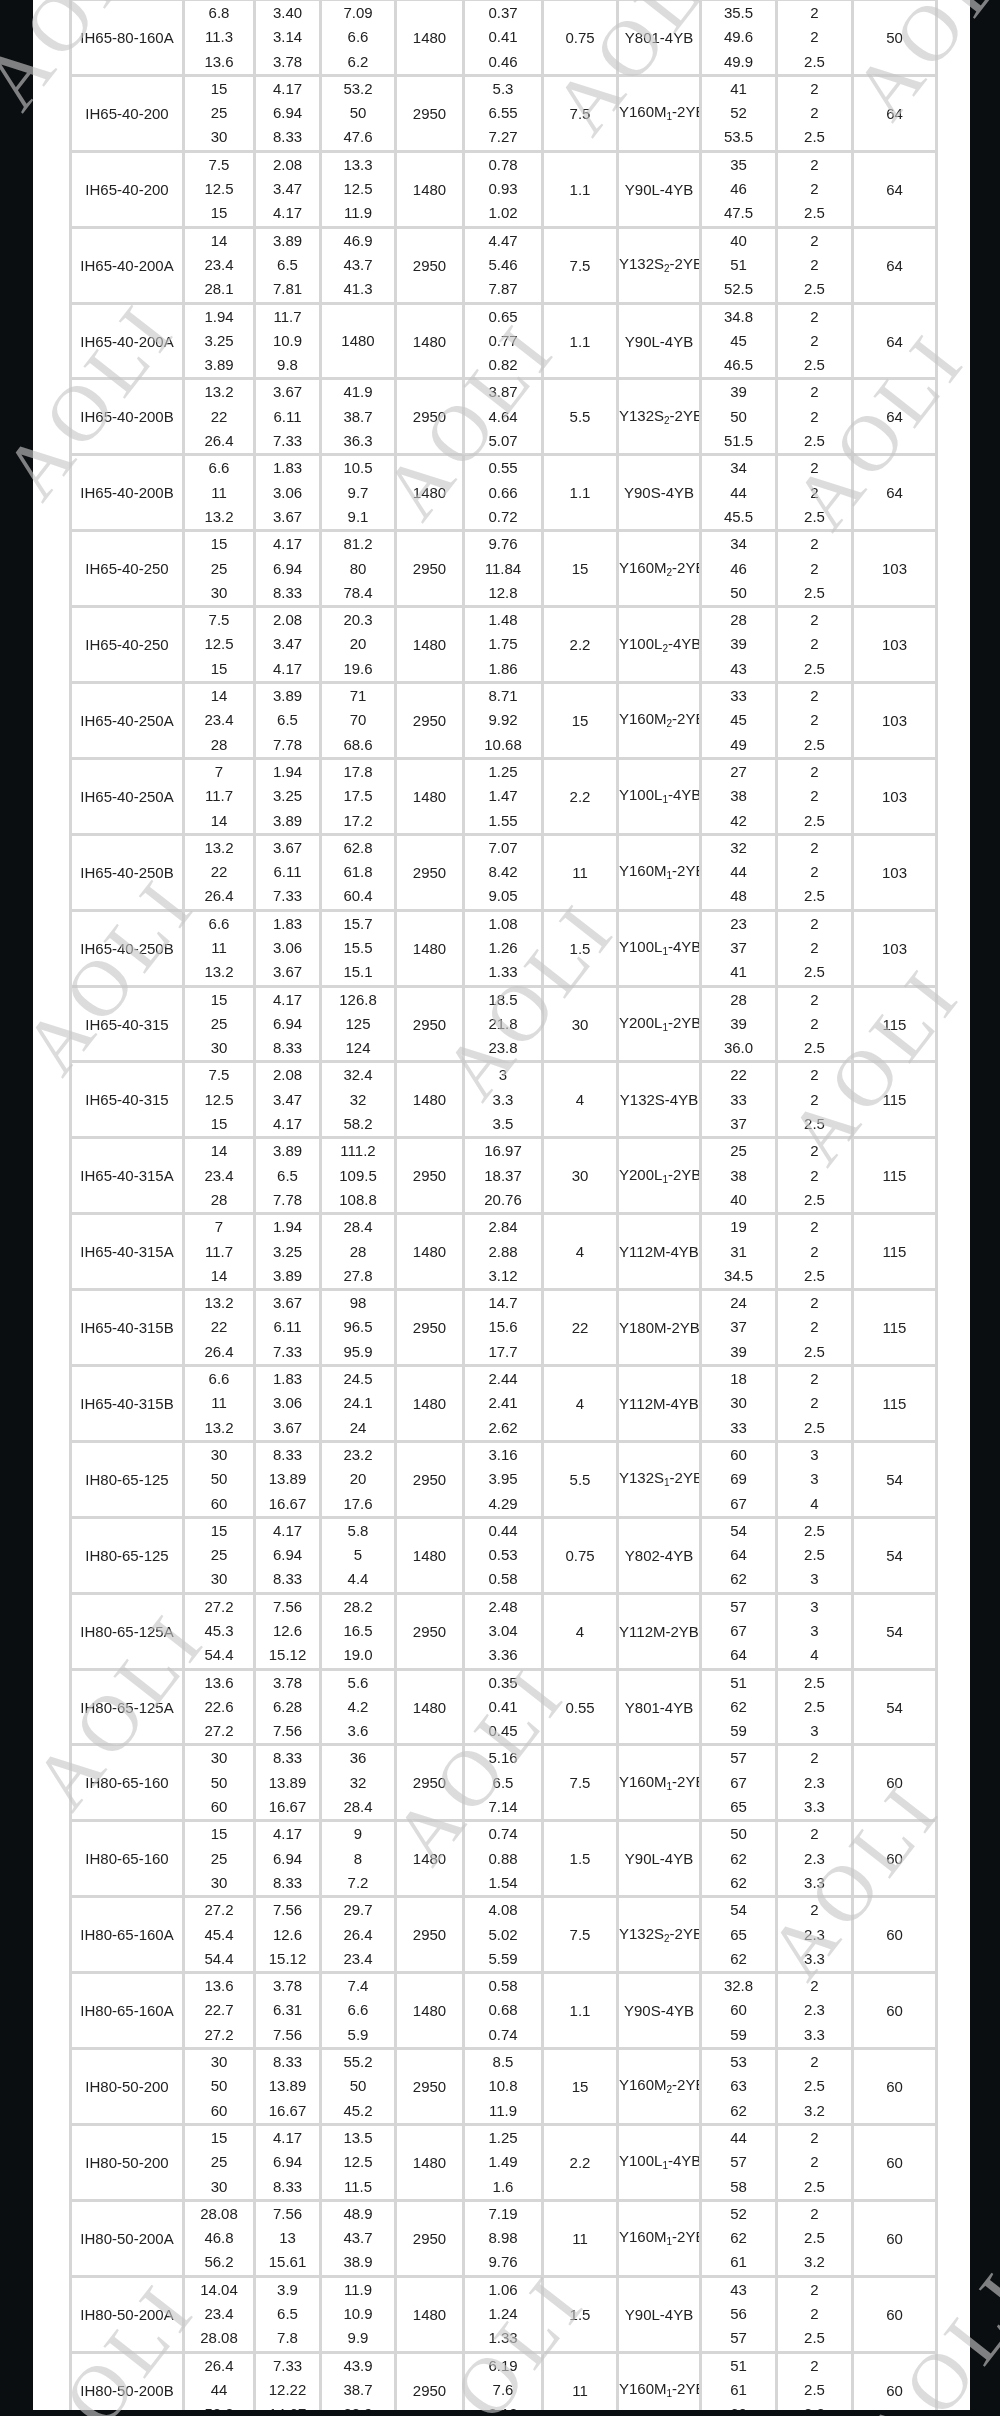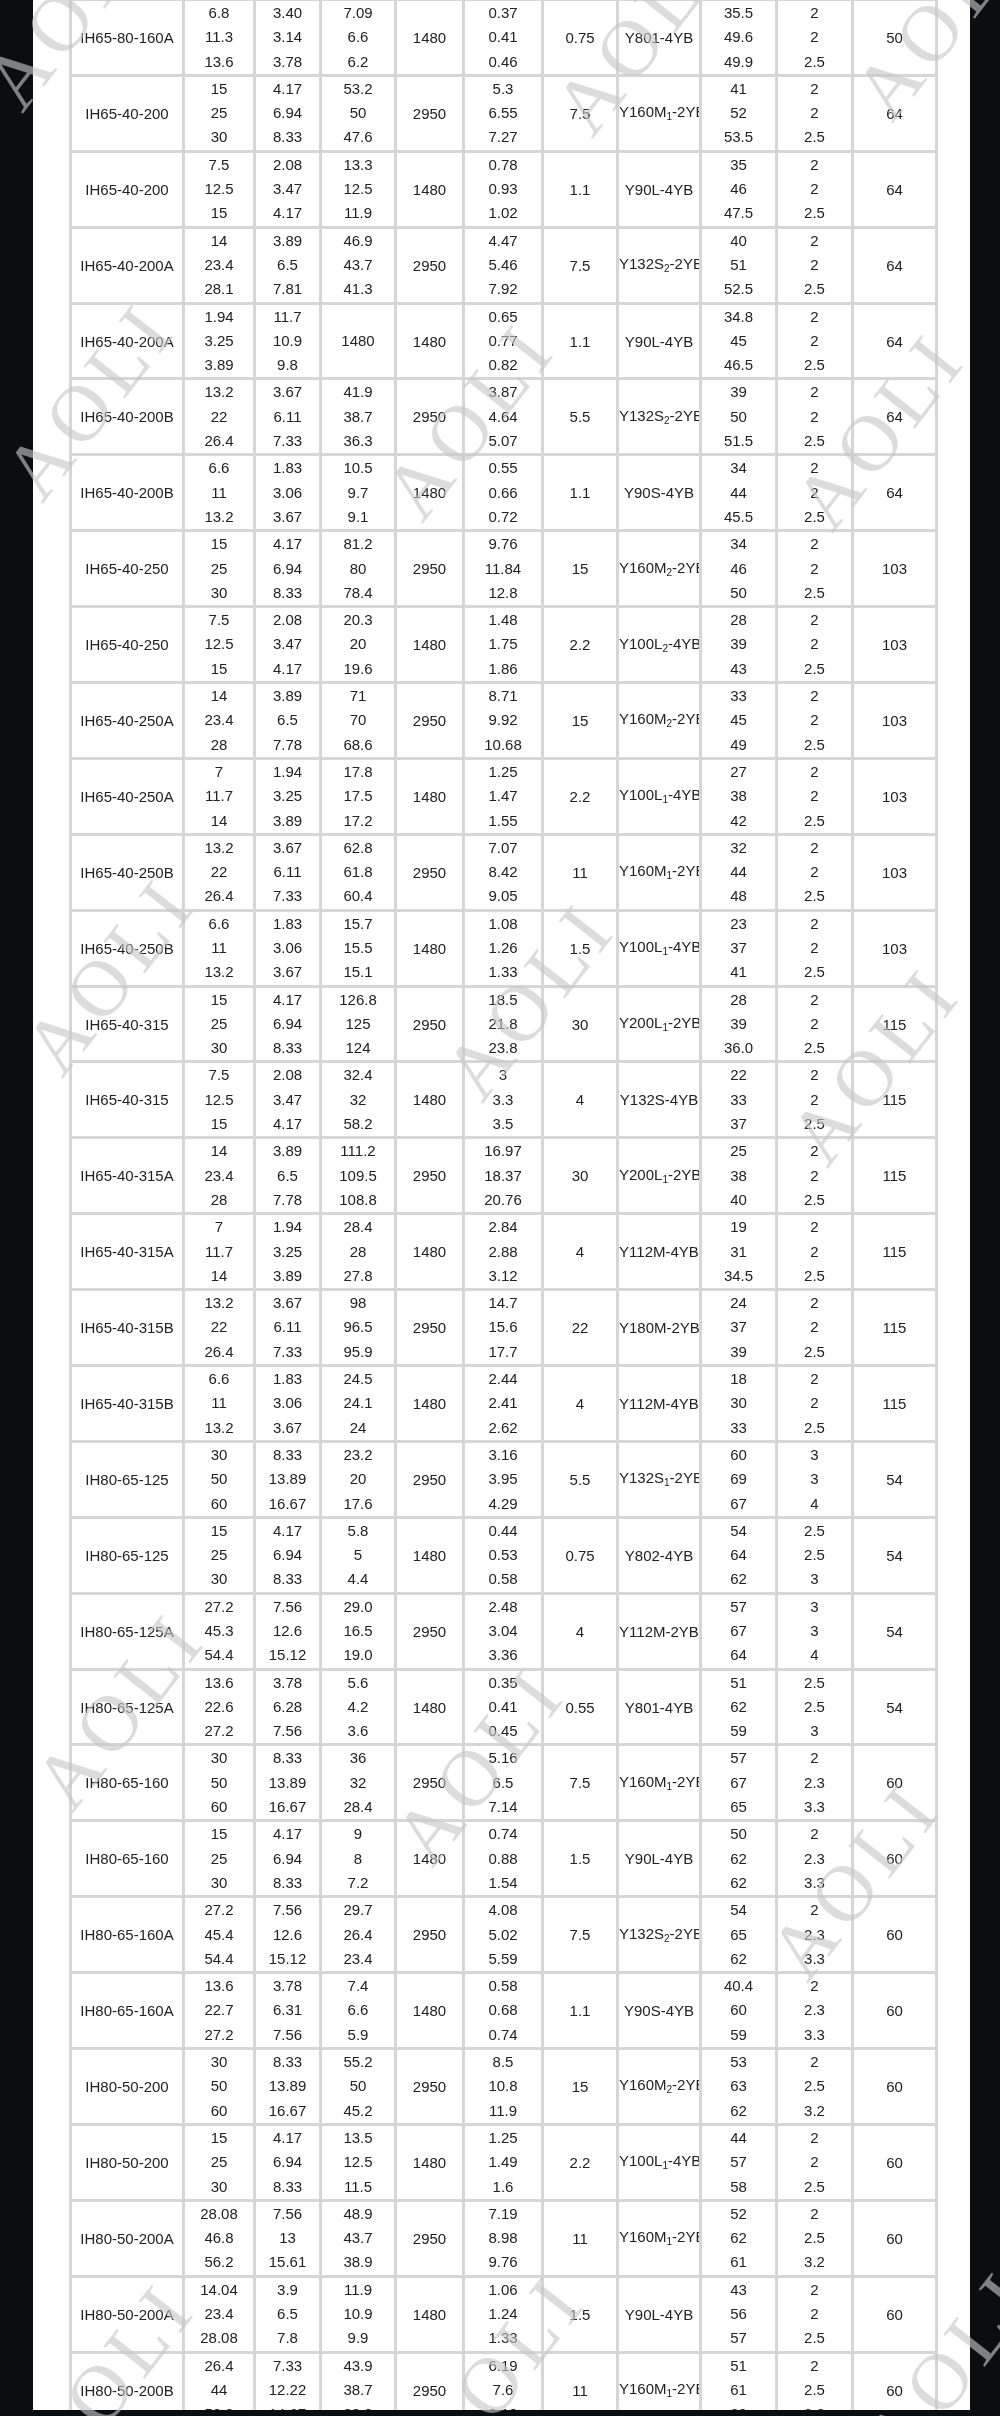--- a/index.html
+++ b/index.html
@@ -182,21 +182,21 @@
           </td>
           <td>
             <div class="ln">46.9</div>
             <div class="ln">43.7</div>
             <div class="ln">41.3</div>
           </td>
           <td class="single">2950</td>
           <td>
             <div class="ln">4.47</div>
             <div class="ln">5.46</div>
-            <div class="ln">7.92</div>
+            <div class="ln">7.87</div>
           </td>
           <td class="single">7.5</td>
           <td class="single">Y132S<sub>2</sub>-2YB</td>
           <td>
             <div class="ln">40</div>
             <div class="ln">51</div>
             <div class="ln">52.5</div>
           </td>
           <td>
             <div class="ln">2</div>
@@ -840,21 +840,21 @@
             <div class="ln">27.2</div>
             <div class="ln">45.3</div>
             <div class="ln">54.4</div>
           </td>
           <td>
             <div class="ln">7.56</div>
             <div class="ln">12.6</div>
             <div class="ln">15.12</div>
           </td>
           <td>
-            <div class="ln">29.0</div>
+            <div class="ln">28.2</div>
             <div class="ln">16.5</div>
             <div class="ln">19.0</div>
           </td>
           <td class="single">2950</td>
           <td>
             <div class="ln">2.48</div>
             <div class="ln">3.04</div>
             <div class="ln">3.36</div>
           </td>
           <td class="single">4</td>
@@ -1038,21 +1038,21 @@
           </td>
           <td class="single">1480</td>
           <td>
             <div class="ln">0.58</div>
             <div class="ln">0.68</div>
             <div class="ln">0.74</div>
           </td>
           <td class="single">1.1</td>
           <td class="single">Y90S-4YB</td>
           <td>
-            <div class="ln">40.4</div>
+            <div class="ln">32.8</div>
             <div class="ln">60</div>
             <div class="ln">59</div>
           </td>
           <td>
             <div class="ln">2</div>
             <div class="ln">2.3</div>
             <div class="ln">3.3</div>
           </td>
           <td class="single">60</td>
         </tr>

